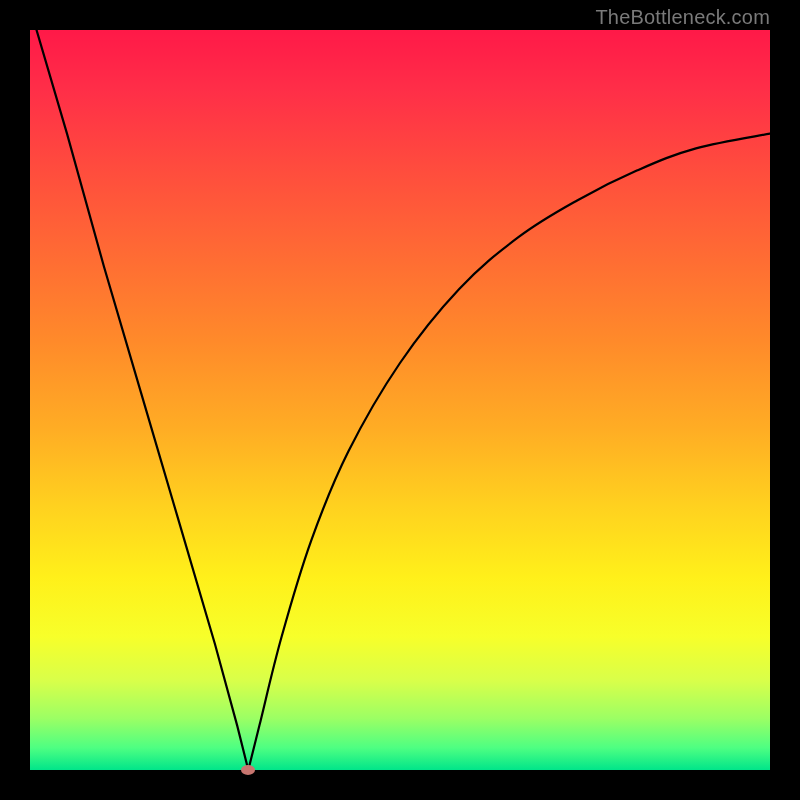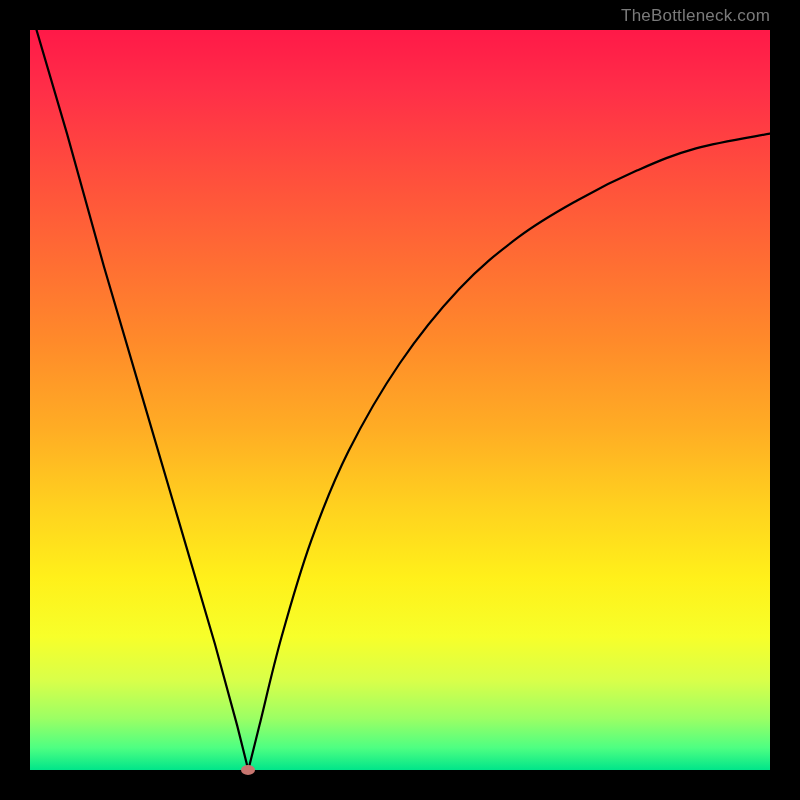--- a/index.html
+++ b/index.html
@@ -38,21 +38,21 @@
       #9cff64 93%,
       #4eff82 97%,
       #00e58a 100%
     );
   }
   .watermark {
     position: absolute;
     top: 6px;
     right: 30px;
     color: #7a7a7a;
-    font-size: 17px;
+    font-size: 20px;
     font-weight: 500;
     letter-spacing: 0.2px;
     user-select: none;
     text-align: right;
   }
   .curve {
     position: absolute;
     left: 0;
     top: 0;
     width: 740px;

